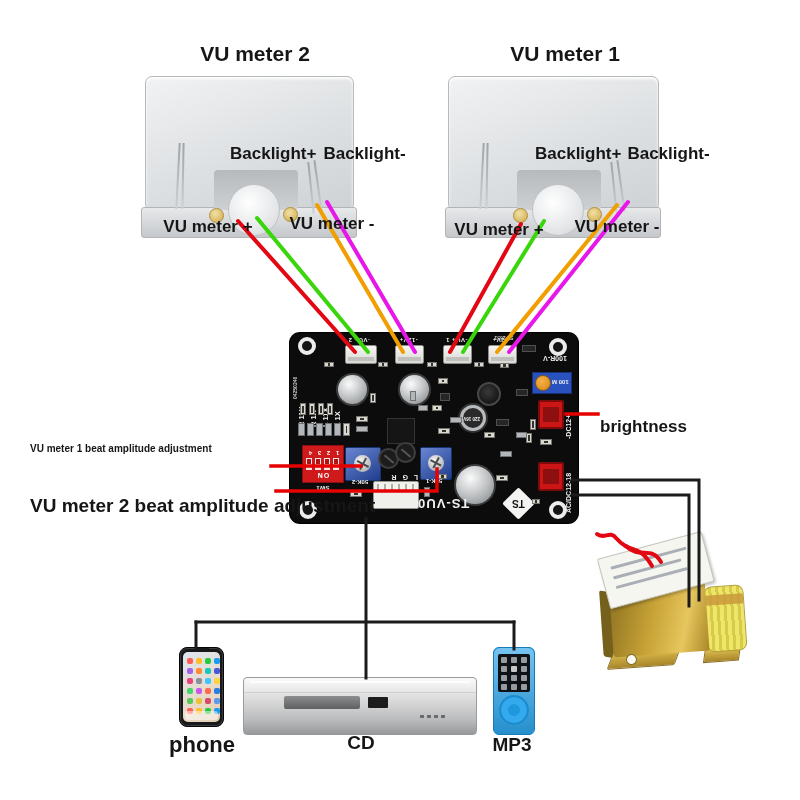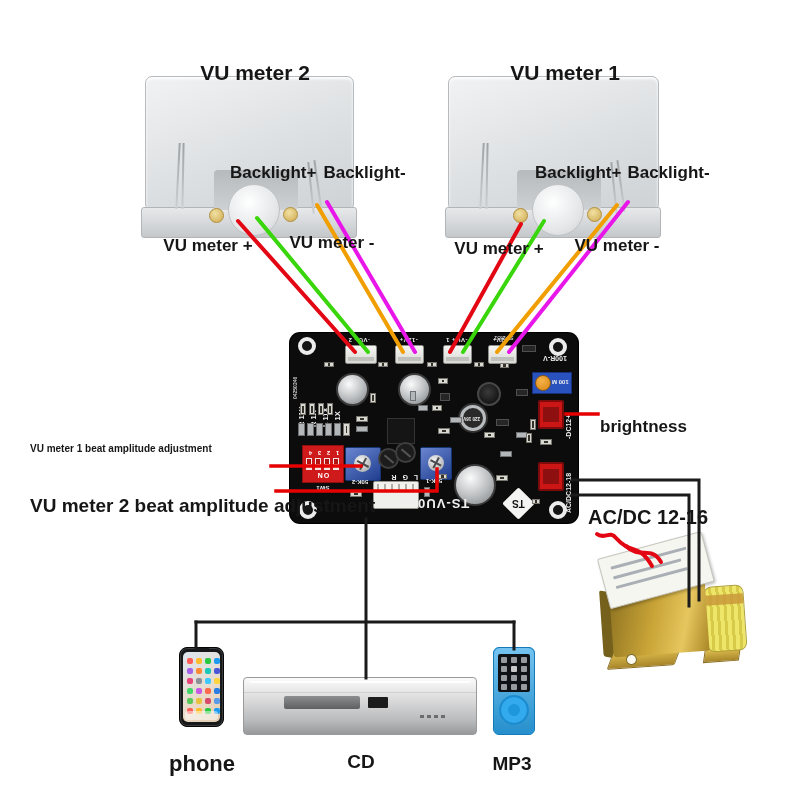--- a/index.html
+++ b/index.html
@@ -1,18 +1,18 @@
 <!DOCTYPE html>
 <html><head>
 <meta charset="utf-8">
 <style>
   html,body{margin:0;padding:0;background:#fff;font-family:"Liberation Sans",sans-serif;}
   #stage{position:relative;width:800px;height:800px;background:#fff;overflow:hidden;}
   .lbl{position:absolute;color:#161616;font-weight:bold;white-space:nowrap;z-index:50;}
-  .center{text-align:center;margin-top:19px;}
+  .center{text-align:center;}
   
   .meter-panel{position:absolute;background:linear-gradient(160deg,#f1f2f4 0%,#dde0e2 55%,#cfd2d5 100%);
     border:1px solid #b7babd;border-radius:7px;box-shadow:inset 0 2px 3px #ffffff;z-index:10;}
   .meter-stand{position:absolute;background:linear-gradient(#e7e9eb,#c5c8cb);border:1px solid #b2b5b8;border-radius:3px;z-index:11;}
   .meter-recess{position:absolute;background:linear-gradient(#b6babd,#ced1d4);border-radius:4px;z-index:12;}
   .meter-circle{position:absolute;width:50px;height:50px;border-radius:50%;z-index:13;
     background:radial-gradient(circle at 40% 35%,#ffffff,#e3e5e7 65%,#cbced1);border:1px solid #c0c3c6;}
   .lug{position:absolute;width:13px;height:13px;border-radius:50%;z-index:13;
     background:radial-gradient(circle at 40% 35%,#f1e0a2,#cfa94e);border:1px solid #b08f3a;}
   .pin{position:absolute;width:2px;background:linear-gradient(#9fa3a6,#cdd0d3);z-index:12;}
@@ -323,21 +323,20 @@
         <i class="mp3-icon" style="left: 3px; top: 30px;"></i>
         <i class="mp3-icon" style="left: 13px; top: 30px;"></i>
         <i class="mp3-icon" style="left: 23px; top: 30px;"></i>
       </div>
     <div class="wheel"></div>
   </div>
 
   <div class="lbl" style="left:30px;top:443px;font-size:10px;">VU meter 1 beat amplitude adjustment</div>
   <div class="lbl" style="left:30px;top:495px;font-size:19px;">VU meter 2 beat amplitude adjustment</div>
   <div class="lbl" style="left:600px;top:417px;font-size:17px;">brightness</div>
-  <div class="lbl" style="left:588px;top:506px;font-size:20px;">AC/DC 12-16</div>
   <div class="lbl center" style="left:162px;top:732px;width:80px;font-size:22px;">phone</div>
   <div class="lbl center" style="left:321px;top:732px;width:80px;font-size:19px;">CD</div>
   <div class="lbl center" style="left:472px;top:734px;width:80px;font-size:19px;">MP3</div>
 
   <svg class="overlay" width="800" height="800" viewBox="0 0 800 800">
     <g stroke-width="4" stroke-linecap="round" fill="none">
       <line x1="238" y1="221" x2="355" y2="352" stroke="#e30613"></line>
       <line x1="257" y1="218" x2="368" y2="352" stroke="#38d60a"></line>
       <line x1="317" y1="205" x2="403" y2="352" stroke="#f09e00"></line>
       <line x1="327" y1="202" x2="415" y2="352" stroke="#e816e8"></line>

